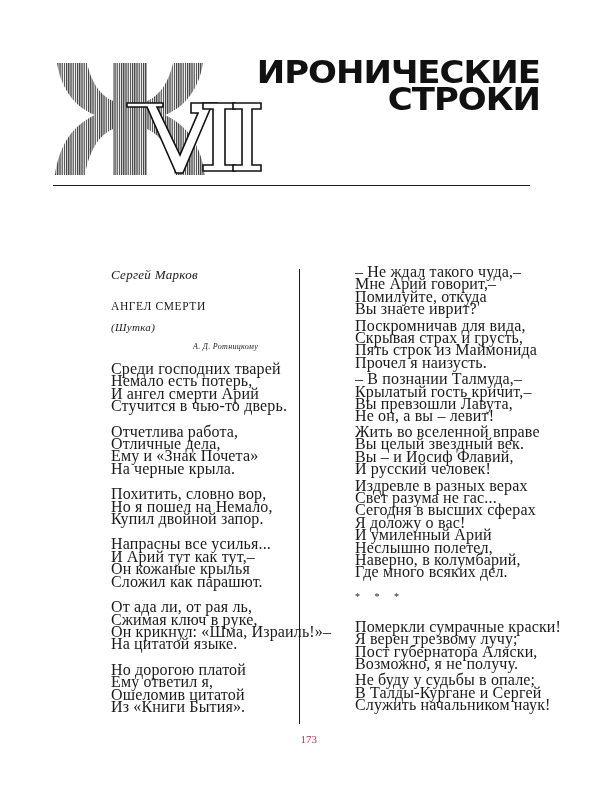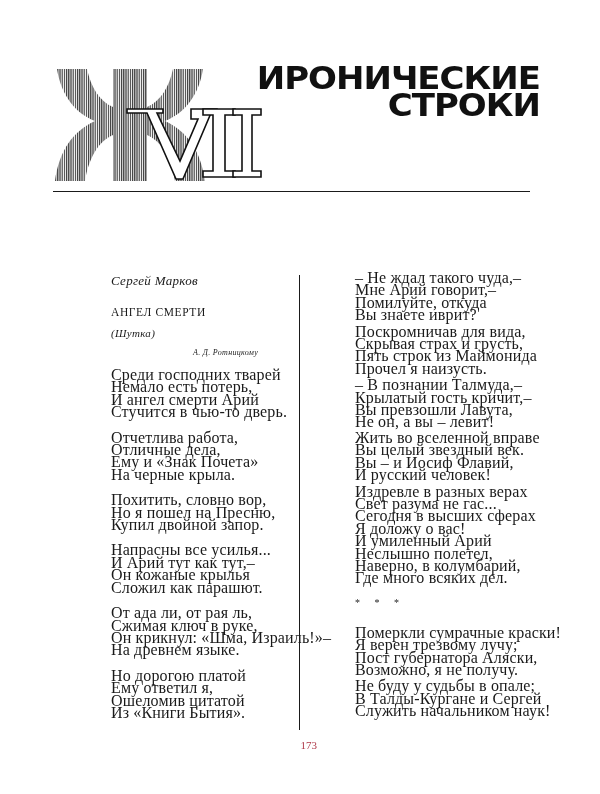--- a/index.html
+++ b/index.html
@@ -1,17 +1,17 @@
 <!DOCTYPE html>
 <html><head>
 <meta charset="utf-8">
 <style>
   html, body { margin: 0; padding: 0; background: #ffffff; }
   body { width: 600px; height: 794px; position: relative; overflow: hidden; font-family: "Liberation Serif", "DejaVu Serif", serif; color: #1a1a1a; }
-  .page { position: absolute; left: 0; top: 16px; width: 600px; height: 758px; }
+  .page { position: absolute; left: 0; top: 10px; width: 600px; height: 758px; }
 
   
   .deco { position: absolute; left: 55px; top: 45px; width: 210px; height: 125px; }
   .chapter-title { position: absolute; left: 222px; top: 48px; width: 318px; text-align: right; font-family: "DejaVu Sans", "Liberation Sans", sans-serif; font-weight: bold; color: #111; letter-spacing: -1px; line-height: 30px; font-size: 34px; transform: scaleY(0.92); transform-origin: top right; }
   .chapter-title .l1 { display: block; }
   .chapter-title .l2 { display: block; }
   .rule { position: absolute; left: 53px; top: 175px; width: 477px; height: 0; border-top: 1.5px solid #1a1a1a; }
 
   
   .col-left { position: absolute; left: 111px; top: 258px; width: 175px; }
@@ -80,34 +80,34 @@
       <li>Стучится в чью-то дверь.</li>
     </ul>
     <ul class="stanza" style="margin-top:13px">
       <li>Отчетлива работа,</li>
       <li>Отличные дела,</li>
       <li>Ему и «Знак Почета»</li>
       <li>На черные крыла.</li>
     </ul>
     <ul class="stanza" style="margin-top:13px">
       <li>Похитить, словно вор,</li>
-      <li>Но я пошел на Пресню,</li>
+      <li>Но я пошел на Немало,</li>
       <li>Купил двойной запор.</li>
     </ul>
     <ul class="stanza" style="margin-top:13px">
       <li>Напрасны все усилья...</li>
       <li>И Арий тут как тут,–</li>
       <li>Он кожаные крылья</li>
       <li>Сложил как парашют.</li>
     </ul>
     <ul class="stanza" style="margin-top:13px">
       <li>От ада ли, от рая ль,</li>
       <li>Сжимая ключ в руке,</li>
       <li>Он крикнул: «Шма, Израиль!»–</li>
-      <li>На древнем языке.</li>
+      <li>На цитатой языке.</li>
     </ul>
     <ul class="stanza" style="margin-top:13px">
       <li>Но дорогою платой</li>
       <li>Ему ответил я,</li>
       <li>Ошеломив цитатой</li>
       <li>Из «Книги Бытия».</li>
     </ul>
   </div>
 
   <div class="divider"></div>

